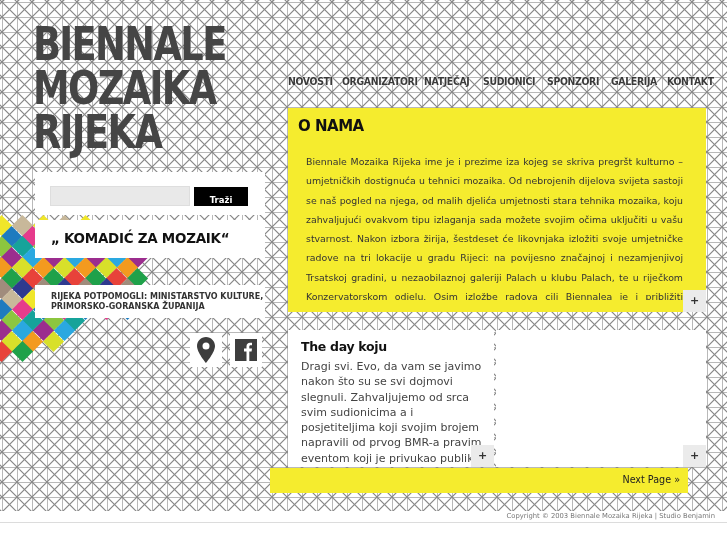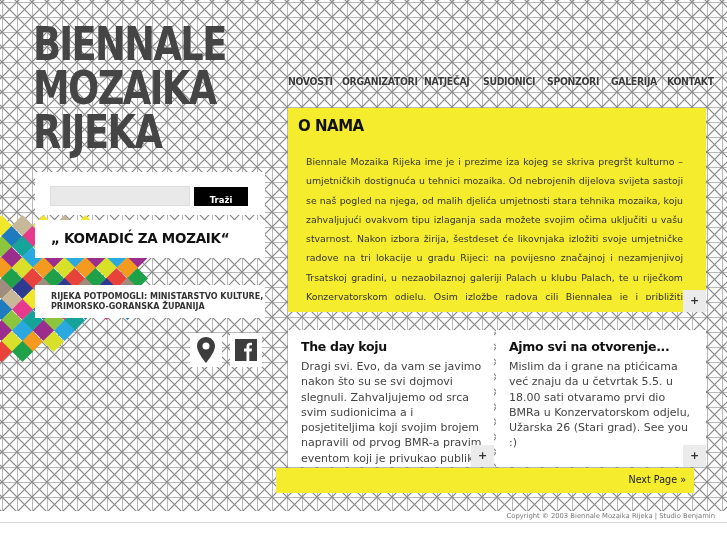--- a/index.html
+++ b/index.html
@@ -63,21 +63,21 @@
   .card h3 {
     margin:0; position:absolute; left:13px; top:9px;
     font-size:12.5px; font-weight:bold; color:#111; letter-spacing:-0.3px;
   }
   .card p {
     margin:0; position:absolute; left:13px; top:29px; width:188px;
     font-size:11px; line-height:15.3px; color:#444;
   }
   .card .plus { right:0; bottom:0; }
   .nextbar {
-    position:absolute; left:276px; top:468px; width:418px; height:25px;
+    position:absolute; left:270px; top:468px; width:418px; height:25px;
     background:#f5ec2e;
   }
   .nextbar a {
     position:absolute; right:8px; top:6px; font-size:9.6px; color:#222; text-decoration:none;
   }
   .footer-line {
     position:absolute; left:0; top:522px; width:727px; height:1px; background:#dcdcdc;
   }
   .footer-bg {
     position:absolute; left:0; top:511px; width:727px; height:34px; background:#fff;
@@ -222,22 +222,20 @@
   <div class="plus">+</div>
 </section>
 
 <article class="card c1">
   <h3>The day koju</h3>
   <p>Dragi svi. Evo, da vam se javimo nakon što su se svi dojmovi slegnuli. Zahvaljujemo od srca svim sudionicima a i posjetiteljima koji svojim brojem napravili od prvog BMR-a pravim eventom koji je privukao publiku iz cijele hrvatske a i šire.</p>
   <div class="plus">+</div>
 </article>
 
 <article class="card c2">
-  <h3>Ajmo svi na otvorenje...</h3>
-  <p>Mislim da i grane na ptićicama već znaju da u četvrtak 5.5. u 18.00 sati otvaramo prvi dio BMRa u Konzervatorskom odjelu, Užarska 26 (Stari grad). See you :)</p>
   <div class="plus">+</div>
 </article>
 
 <div class="nextbar">
   <a href="#">Next Page »</a>
 </div>
 
 <div class="search-box">
   <input class="search-input" type="text" placeholder="" style="">
   <button class="search-btn">Traži</button>

